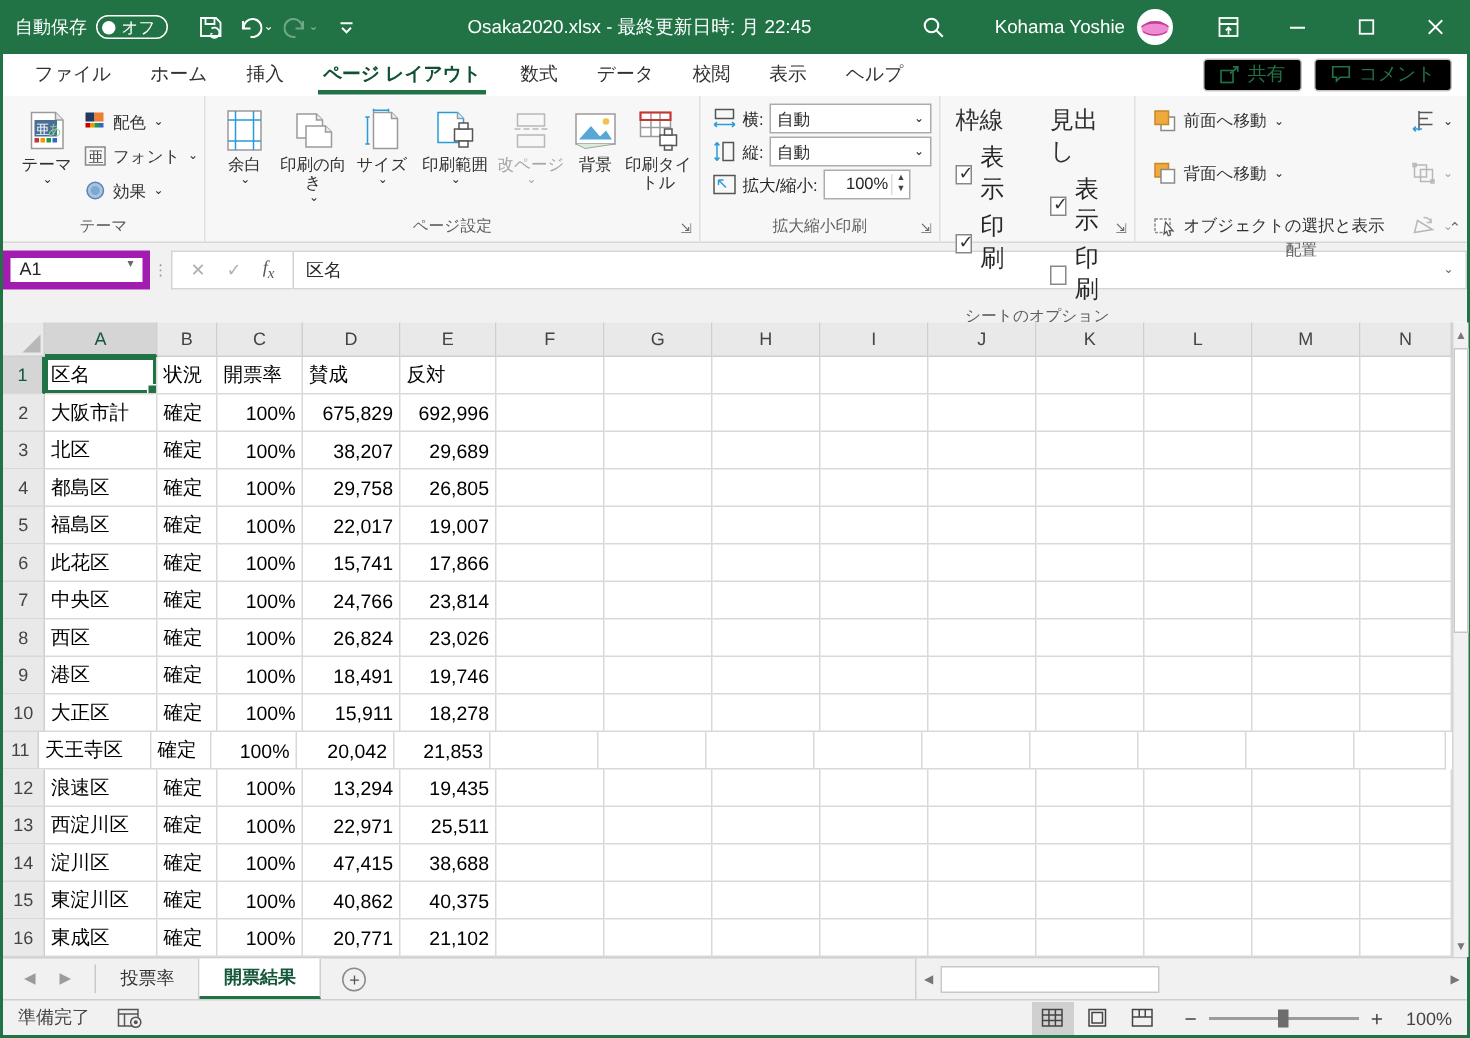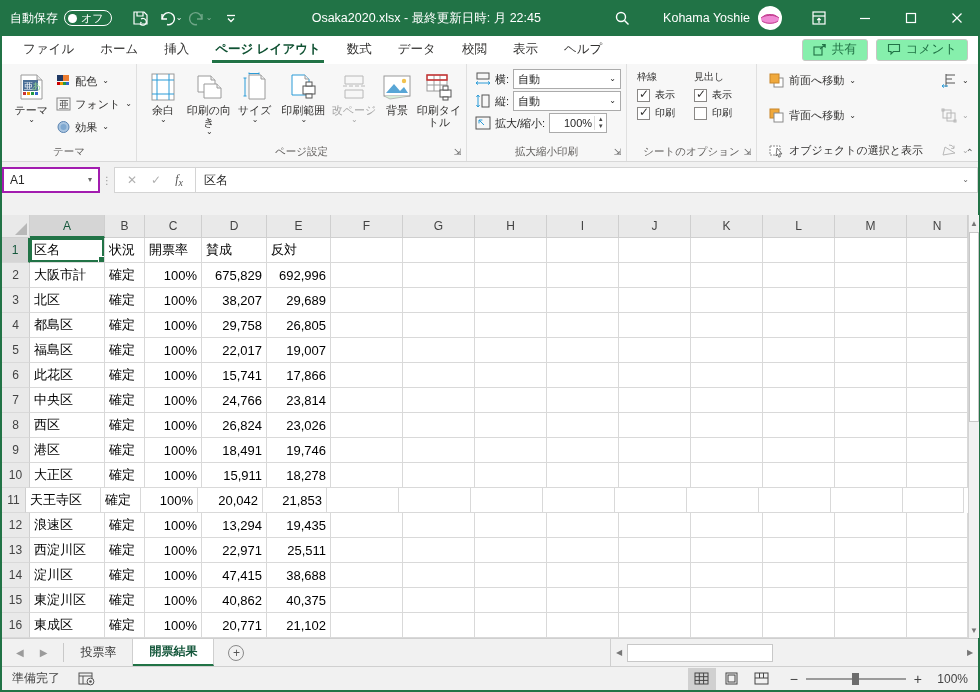--- a/index.html
+++ b/index.html
@@ -25,54 +25,54 @@
   .avatar { width:24px; height:24px; border-radius:50%; background:#fff; overflow:hidden; }
   .winbtn { width:46px; height:36px; display:flex; align-items:center; justify-content:center; font-size:13px; }
 
   
   .tabrow { height:28px; background:#fff; display:flex; align-items:stretch; flex:0 0 28px; border-bottom:1px solid #fff; }
   .rtabs { display:flex; align-items:stretch; padding-left:8px; }
   .rtab { padding:0 13px; display:flex; align-items:center; font-size:12.5px; color:#323130; position:relative; cursor:default; }
   .rtab.active { font-weight:bold; color:#0f5132; }
   .rtab.active::after { content:""; position:absolute; left:10px; right:10px; bottom:0; height:3px; background:#217346; }
   .tabrow-right { margin-left:auto; display:flex; align-items:center; gap:8px; padding-right:10px; }
-  .pillbtn { border:1px solid #c8c6c4; background:#86efac; color:#217346; border-radius:3px; height:22px; display:flex; align-items:center; gap:5px; padding:0 10px; font-size:12.5px; }
+  .pillbtn { border:1px solid #c8c6c4; background:#000000; color:#217346; border-radius:3px; height:22px; display:flex; align-items:center; gap:5px; padding:0 10px; font-size:12.5px; }
 
   
   .ribbon { height:98px; flex:0 0 98px; background:#f7f7f7; border-bottom:1px solid #d8d8d8; display:flex; position:relative; }
   .rgroup { position:relative; border-right:1px solid #e0e0e0; display:flex; flex-direction:column; }
   .rgroup-body { flex:1; display:flex; align-items:flex-start; padding:4px 4px 0 4px; }
   .rgroup-label { height:17px; text-align:center; font-size:10.5px; color:#605e5c; line-height:15px; }
   .launcher { position:absolute; right:2px; bottom:2px; width:13px; height:13px; color:#666; font-size:9px; line-height:13px; text-align:center; }
   .bigbtn { width:52px; display:flex; flex-direction:column; align-items:center; font-size:11px; color:#323130; text-align:center; padding-top:2px; }
   .bigbtn .ic { height:34px; display:flex; align-items:center; justify-content:center; }
   .bigbtn .cap { line-height:12px; }
   .smallstack { display:flex; flex-direction:column; justify-content:flex-start; gap:3px; padding-top:3px; }
   .smallbtn { display:flex; align-items:center; gap:4px; font-size:11px; color:#323130; height:20px; white-space:nowrap; }
   .disabled { color:#a6a6a6 !important; }
   .disabled svg * { stroke:#b8b8b8 !important; fill:none !important; }
   .scale-row { display:flex; align-items:center; gap:4px; height:22px; font-size:11px; white-space:nowrap; }
   .combo { width:108px; height:20px; border:1px solid #ababab; background:#fff; display:flex; align-items:center; padding:0 4px; justify-content:space-between; font-size:11px; }
   .spin { width:58px; height:20px; border:1px solid #ababab; background:#fff; display:flex; align-items:center; font-size:11px; }
   .spin .val { flex:1; text-align:right; padding-right:2px; }
   .spin .arrows { width:12px; display:flex; flex-direction:column; font-size:6px; color:#444; line-height:7px; text-align:center; border-left:1px solid #dcdcdc; }
-  .chkcol { display:flex; flex-direction:column; gap:4px; padding:2px 8px 0 6px; font-size:10px; }
+  .chkcol { display:flex; flex-direction:column; gap:4px; padding:2px 8px 0 6px; font-size:16px; }
   .chkcol .hd { font-weight:normal; color:#323130; }
   .chkrow { display:flex; align-items:center; gap:5px; }
   .cbox { width:13px; height:13px; border:1px solid #8a8886; background:#fff; position:relative; }
   .cbox.on::after { content:"✓"; position:absolute; left:1px; top:-3px; font-size:12px; color:#323130; }
   .vsep { width:1px; background:#e0e0e0; margin:4px 2px; }
   .arr-col { display:flex; flex-direction:column; gap:16px; padding:3px 4px 0 8px; }
   .arr-col .smallbtn { height:19px; }
   .collapse { position:absolute; right:4px; bottom:3px; color:#666; font-size:10px; }
 
   
   .fxrow { height:53px; flex:0 0 53px; background:#f1f1f1; padding:5px 0 0 0; }
   .fxinner { display:flex; align-items:stretch; height:26px; }
-  .namebox { width:98px; margin-left:0; background:#fff; border:2px solid #a21caf; display:flex; align-items:center; padding:0 6px; }
+  .namebox { width:98px; margin-left:0; background:#fff; border:5px solid #a21caf; display:flex; padding:0 6px; }
   .namebox .nb { flex:1; font-size:12px; color:#262626; }
   .namebox .chev { color:#666; }
   .fx-dots { width:14px; display:flex; align-items:center; justify-content:center; color:#999; font-size:10px; letter-spacing:0; }
   .fxbtns { background:#fff; border:1px solid #d4d4d4; border-right:none; display:flex; align-items:center; gap:14px; padding:0 12px; color:#b0b0b0; }
   .fxfield { flex:1; background:#fff; border:1px solid #d4d4d4; display:flex; align-items:center; padding:0 8px; font-size:12px; }
   .fxfield .chev { margin-left:auto; color:#666; }
 
   
   .gridwrap { flex:0 0 423px; display:flex; background:#fff; position:relative; }
   .grid { flex:1; }
@@ -498,20 +498,21 @@
           <div class="smallbtn disabled">
             <svg width="16" height="15" viewBox="0 0 16 15">
                 <path d="M2 12l12-2-10-6z" fill="none" stroke="#b8b8b8"></path>
                 <path d="M8 2a5 5 0 0 1 5 3" fill="none" stroke="#b8b8b8"></path>
                 <path d="M13 2.6v2.8h-2.8" fill="none" stroke="#b8b8b8"></path>
               </svg>
             <span class="chev">⌄</span>
           </div>
         </div>
       </div>
+      <div class="rgroup-label">配置</div>
       <div class="collapse">⌃</div>
     </div>
   </div>
 
   <div class="fxrow">
     <div class="fxinner">
       <div class="namebox">
         <span class="nb">A1</span>
         <span class="chev">▾</span>
       </div>

